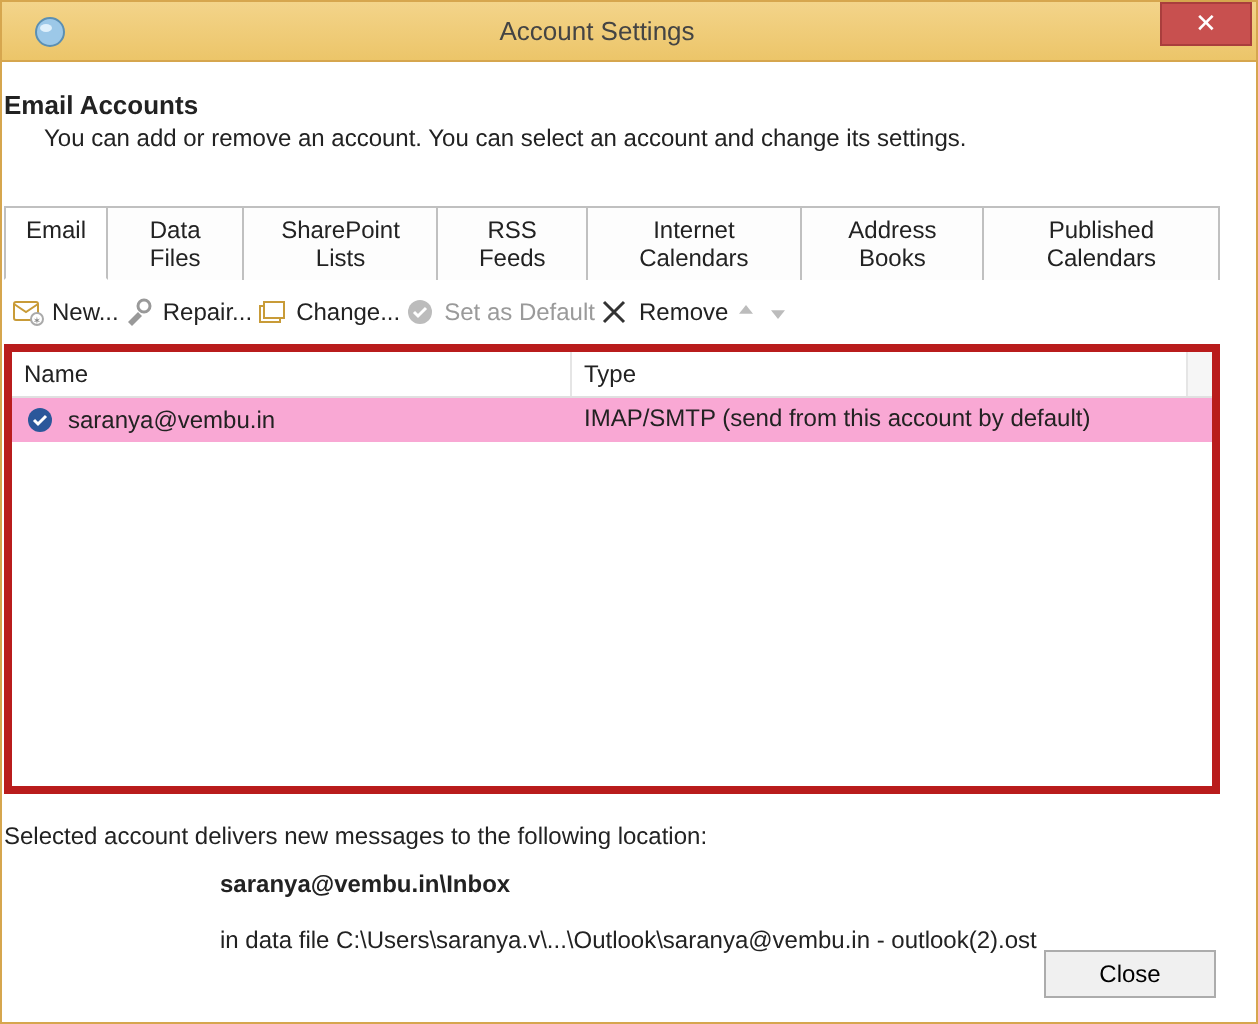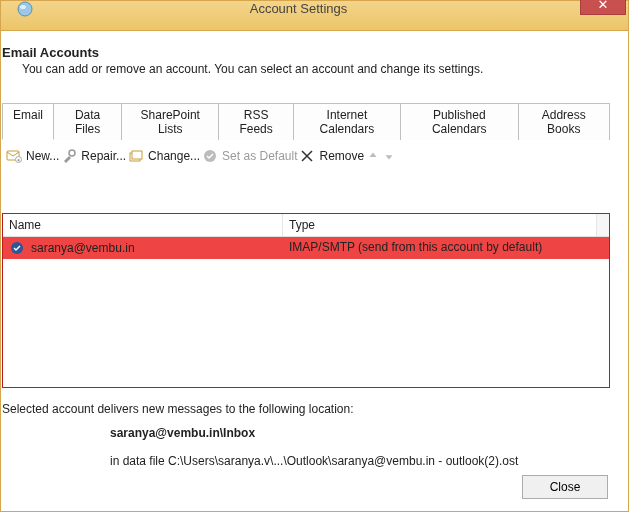--- a/index.html
+++ b/index.html
@@ -16,20 +16,21 @@
       width: 629px;
       height: 512px;
       border: 1px solid #d6a64e;
       background: #fff;
     }
     .titlebar {
       height: 30px;
       background: linear-gradient(#f3d48a, #ecc569);
       border-bottom: 1px solid #d6a64e;
       display: flex;
+      align-items: center;
       position: relative;
       padding-left: 16px;
     }
     .app-icon {
       width: 16px; height: 16px;
       margin-right: 4px;
     }
     .title-text {
       flex: 1;
       text-align: center;
@@ -100,39 +101,38 @@
       align-items: center;
       gap: 4px;
       color: #222;
       font-size: 12px;
       cursor: pointer;
     }
     .tb-item.disabled { color: #9a9a9a; cursor: default; }
     .tb-icon { width: 16px; height: 16px; display:flex;align-items:center;justify-content:center;}
     .tb-arrow { color: #9a9a9a; font-size:12px; cursor:default;}
     .list-box {
-      border: 1px solid #b91c1c;
-      height: 175px;
+      border: 4px solid #b91c1c;
+      height: 225px;
       background: #fff;
       overflow: hidden;
-      margin-top: 41px;
     }
     .list-header {
       display: flex;
       background: #fff;
       border-bottom: 1px solid #e0e0e0;
       font-size: 12px;
       color: #222;
     }
     .col-name { width: 280px; padding: 4px 6px; border-right: 1px solid #e5e5e5;}
     .col-type { flex: 1; padding: 4px 6px; border-right: 1px solid #e5e5e5;}
     .col-spacer { width:12px; background:#f6f6f6;}
     .list-row {
       display: flex;
-      background: #ef4444;
+      background: #f9a8d4;
       font-size: 12px;
       color: #222;
     }
     .row-name-cell {
       width: 280px; padding: 3px 6px;
       display:flex; align-items:center; gap:6px;
     }
     .row-type-cell { flex: 1; padding: 3px 6px; }
     .delivery {
       margin-top: 14px;
@@ -192,24 +192,24 @@
       <div class="tab">
         <span>SharePoint Lists</span>
       </div>
       <div class="tab">
         <span>RSS Feeds</span>
       </div>
       <div class="tab">
         <span>Internet Calendars</span>
       </div>
       <div class="tab">
+        <span>Address Books</span>
+      </div>
+      <div class="tab">
         <span>Published Calendars</span>
-      </div>
-      <div class="tab">
-        <span>Address Books</span>
       </div>
     </div>
 
     <div class="toolbar">
       <div class="tb-item">
         <span class="tb-icon">
           <svg viewBox="0 0 16 16">
               <rect x="1" y="3" width="12" height="9" rx="1" fill="#fff" stroke="#c89b38"></rect>
               <path d="M1 4l6 4 6-4" fill="none" stroke="#c89b38"></path>
               <circle cx="12.5" cy="11.5" r="3" fill="#fff" stroke="#aaa"></circle>

